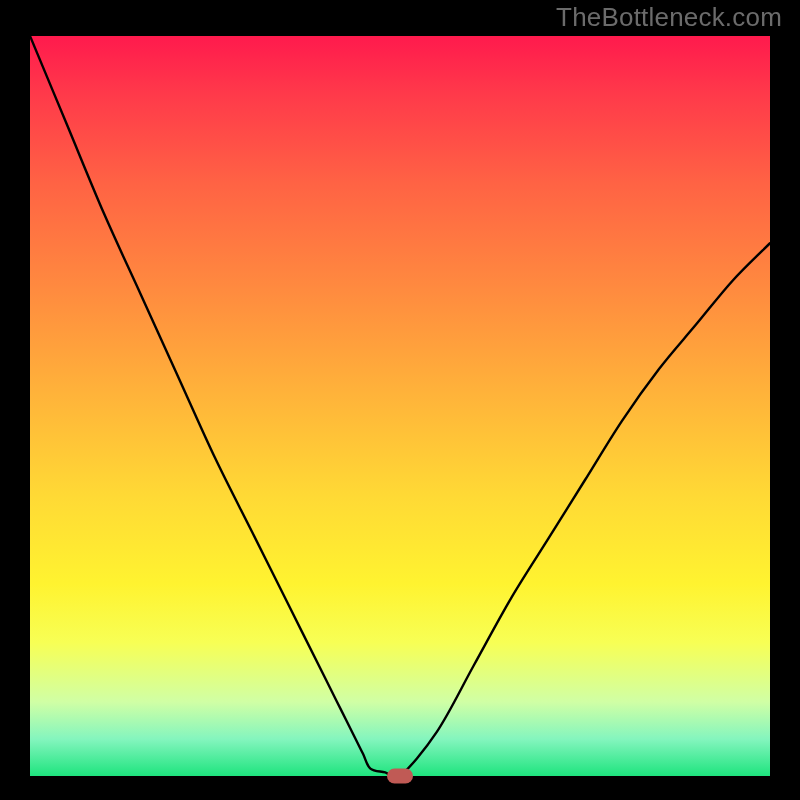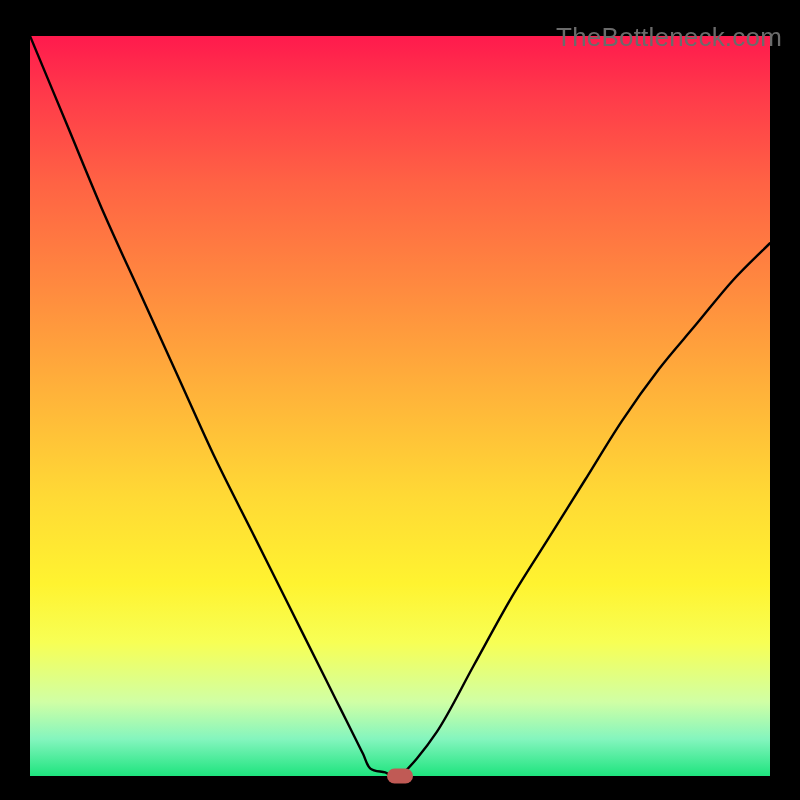--- a/index.html
+++ b/index.html
@@ -5,21 +5,21 @@
   * { margin: 0; padding: 0; box-sizing: border-box; }
   html, body { width: 800px; height: 800px; overflow: hidden; background: #000; }
   .frame {
     position: relative;
     width: 800px;
     height: 800px;
     background: #000;
   }
   .watermark {
     position: absolute;
-    top: 22px;
+    top: 2px;
     right: 18px;
     font-family: Arial, Helvetica, sans-serif;
     font-size: 26px;
     font-weight: 400;
     color: #6b6b6b;
     letter-spacing: 0.2px;
     z-index: 5;
   }
   .plot {
     position: absolute;

